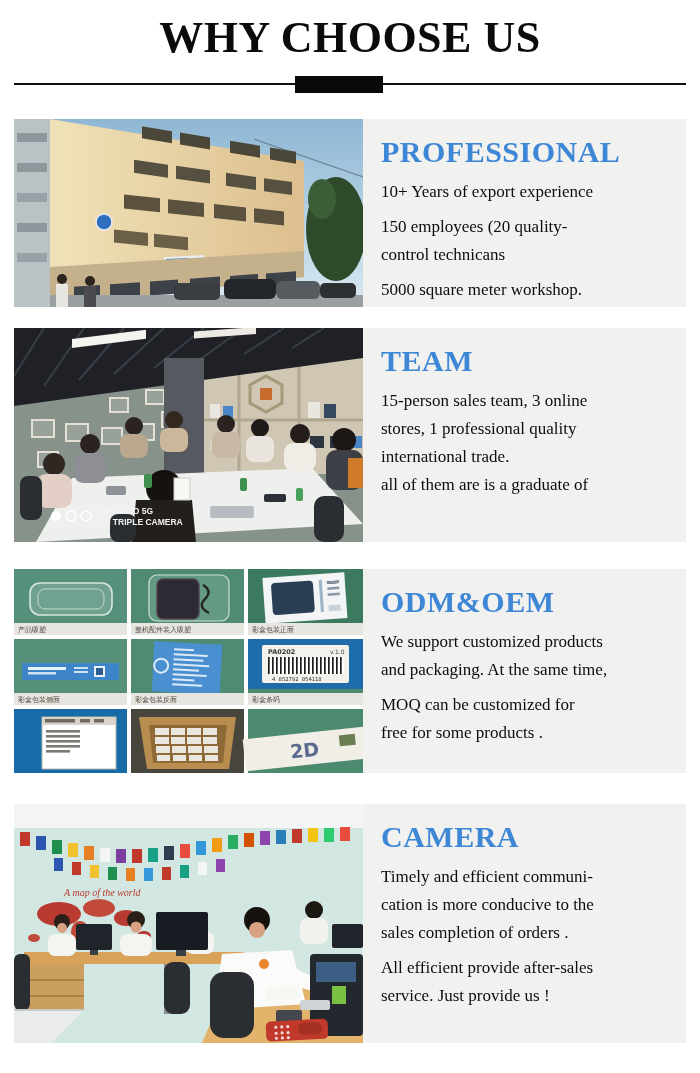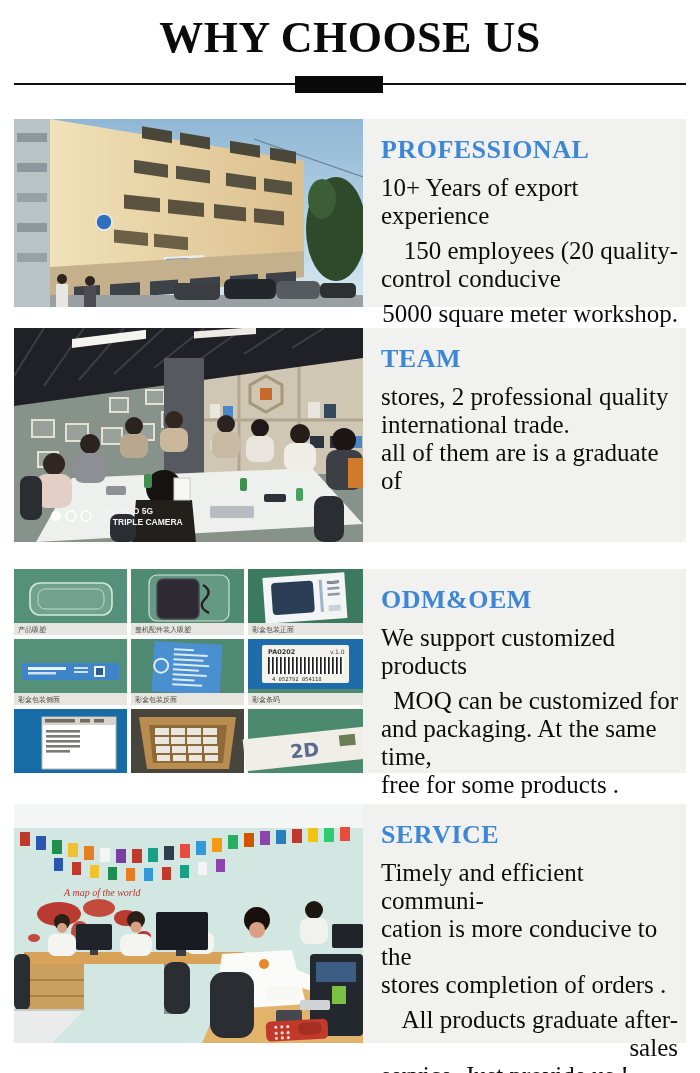--- a/index.html
+++ b/index.html
@@ -16,23 +16,23 @@
   .sec-gap2{margin-top:21px;}
   .sec-gap3{margin-top:27px;}
   .sec-gap4{margin-top:31px;}
   .photo{flex:0 0 349px;overflow:hidden;background:#eab308;text-align:right;}
   .photo svg{display:block;}
   .panel{flex:1;background:#f1f1f0;padding:16px 8px 0 18px;box-sizing:border-box;}
   .s1 .photo,.s1 .panel{height:188px;}
   .s2 .photo,.s2 .panel{height:214px;}
   .s3 .photo,.s3 .panel{height:204px;}
   .s4 .photo,.s4 .panel{height:239px;}
-  .heading{margin:0 0 9px 0;font-size:26px;font-weight:bold;color:#3e86d6;letter-spacing:0.5px;}
-  .line{font-size:25px;line-height:28px;color:#0d0d0d;}
-  .pgap{margin-top:7px;text-align:right;}
+  .heading{margin:0 0 9px 0;font-size:30px;font-weight:bold;color:#3e86d6;letter-spacing:0.5px;}
+  .line{font-size:17px;line-height:28px;color:#0d0d0d;}
+  .pgap{margin-top:7px;}
 </style>
 </head>
 <body>
 
 <div class="page">
 
   <div class="header">
     <h1 class="title">WHY CHOOSE US</h1>
     <div class="divider">
       <div class="divider-line"></div>
@@ -108,21 +108,21 @@
             <rect x="42" y="165" width="12" height="23" fill="#e8e6e0"></rect>
           <circle cx="76" cy="162" r="5" fill="#2b241f"></circle>
             <rect x="70" y="167" width="12" height="21" fill="#4a4a50"></rect>
         </g>
       </svg>
     </div>
     <div class="panel">
       <h2 class="heading">PROFESSIONAL</h2>
       <div class="line">10+ Years of export experience</div>
       <div class="line pgap">150 employees (20 quality-</div>
-      <div class="line">control conducive</div>
+      <div class="line">control technicans</div>
       <div class="line pgap">5000 square meter workshop.</div>
     </div>
   </div>
 
   <div class="section s2 sec-gap2">
     <div class="photo">
       <svg width="349" height="214" viewBox="0 0 349 214" xmlns="http://www.w3.org/2000/svg">
         <rect x="0" y="0" width="349" height="214" fill="#87928a"></rect>
         <rect x="190" y="26" width="159" height="120" fill="#cfc6b3"></rect>
         <line x1="225" y1="26" x2="225" y2="146" stroke="#b2a891" stroke-width="3"></line>
@@ -205,21 +205,22 @@
           <circle cx="42" cy="188" r="5" fill="#ffffff"></circle>
           <circle cx="57" cy="188" r="5" fill="none" stroke="#ffffff" stroke-width="1.5"></circle>
           <circle cx="72" cy="188" r="5" fill="none" stroke="#ffffff" stroke-width="1.5"></circle>
           <text x="88" y="186" font-family="Liberation Sans, sans-serif" font-size="8.5" font-weight="bold" fill="#f2f2f2">MI 9 PRO 5G</text>
           <text x="88" y="197" font-family="Liberation Sans, sans-serif" font-size="8.5" font-weight="bold" fill="#f2f2f2">AI TRIPLE CAMERA</text>
         </g>
       </svg>
     </div>
     <div class="panel">
       <h2 class="heading">TEAM</h2>
-      <div class="line">stores, 2 professional quality</div>
+      <div class="line">15-person sales team, 3 online</div>
+      <div class="line">stores, 1 professional quality</div>
       <div class="line">international trade.</div>
       <div class="line">all of them are is a graduate of</div>
     </div>
   </div>
 
   <div class="section s3 sec-gap3">
     <div class="photo">
       <svg width="349" height="204" viewBox="0 0 349 204" xmlns="http://www.w3.org/2000/svg">
         <defs>
           <pattern id="bcpat" width="4" height="12" patternUnits="userSpaceOnUse">
@@ -353,22 +354,22 @@
             <rect x="-4" y="24" width="124" height="32" fill="#f0eee7"></rect>
             <text x="42" y="48" font-family="DejaVu Sans, sans-serif" font-size="19" font-weight="bold" fill="#5a6b8f">2D</text>
             <rect x="92" y="30" width="16" height="11" fill="#6b7d52"></rect>
           </g>
         </g>
       </svg>
     </div>
     <div class="panel">
       <h2 class="heading">ODM&amp;OEM</h2>
       <div class="line">We support customized products</div>
+      <div class="line">and packaging. At the same time,</div>
       <div class="line pgap">MOQ can be customized for</div>
-      <div class="line">and packaging. At the same time,</div>
       <div class="line">free for some products .</div>
     </div>
   </div>
 
   <div class="section s4 sec-gap4">
     <div class="photo">
       <svg width="349" height="239" viewBox="0 0 349 239" xmlns="http://www.w3.org/2000/svg">
         <rect x="0" y="0" width="349" height="239" fill="#d2e6e2"></rect>
         <rect x="0" y="0" width="349" height="24" fill="#f4f6f5"></rect>
         <g>
@@ -472,22 +473,22 @@
                 <circle cx="274" cy="233" r="1.6"></circle>
             </g>
             <rect x="284" y="219" width="24" height="12" rx="6" fill="#a32f22"></rect>
           </g>
         </g>
         <polygon points="0,206 70,206 38,239 0,239" fill="#e9ecea"></polygon>
         <line x1="0" y1="206" x2="70" y2="206" stroke="#c4ccc9" stroke-width="2"></line>
       </svg>
     </div>
     <div class="panel">
-      <h2 class="heading">SERVICE</h2>
+      <h2 class="heading">CAMERA</h2>
       <div class="line">Timely and efficient communi-</div>
       <div class="line">cation is more conducive to the</div>
-      <div class="line">stores completion of orders .</div>
-      <div class="line pgap">All products graduate after-sales</div>
+      <div class="line">sales completion of orders .</div>
+      <div class="line pgap">All efficient provide after-sales</div>
       <div class="line">service. Just provide us !</div>
     </div>
   </div>
 
 </div>
 
 </body></html>

